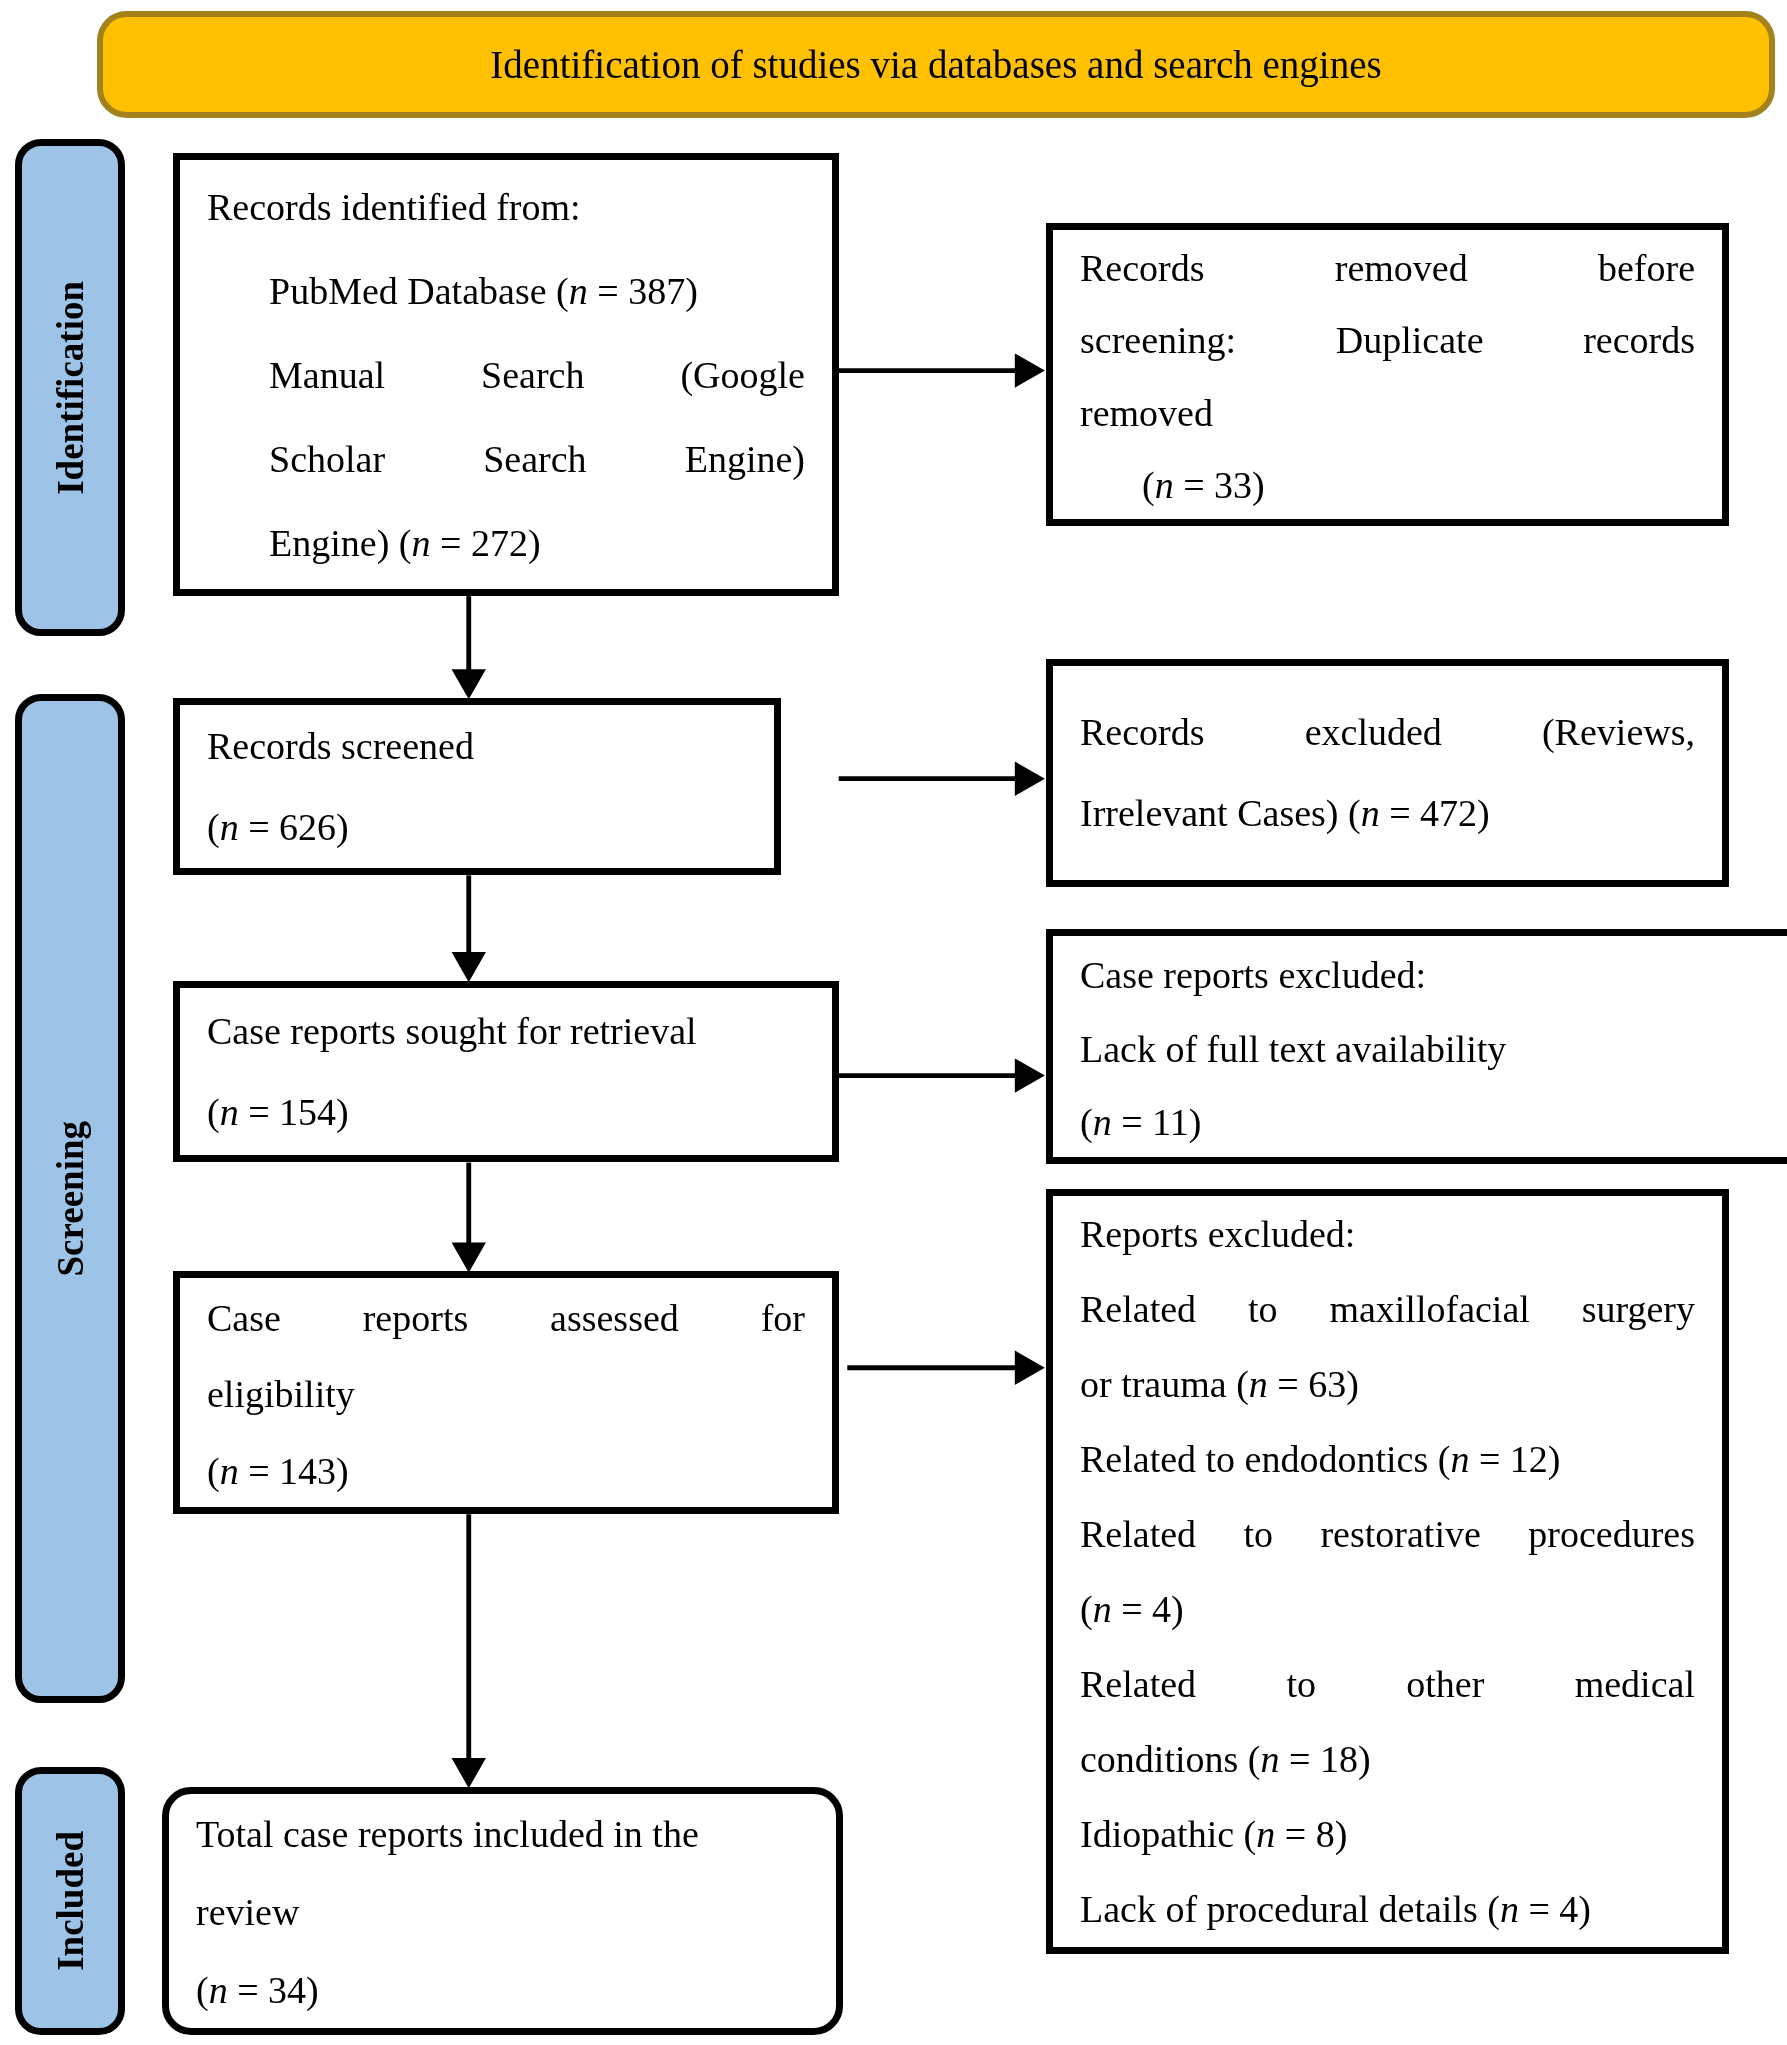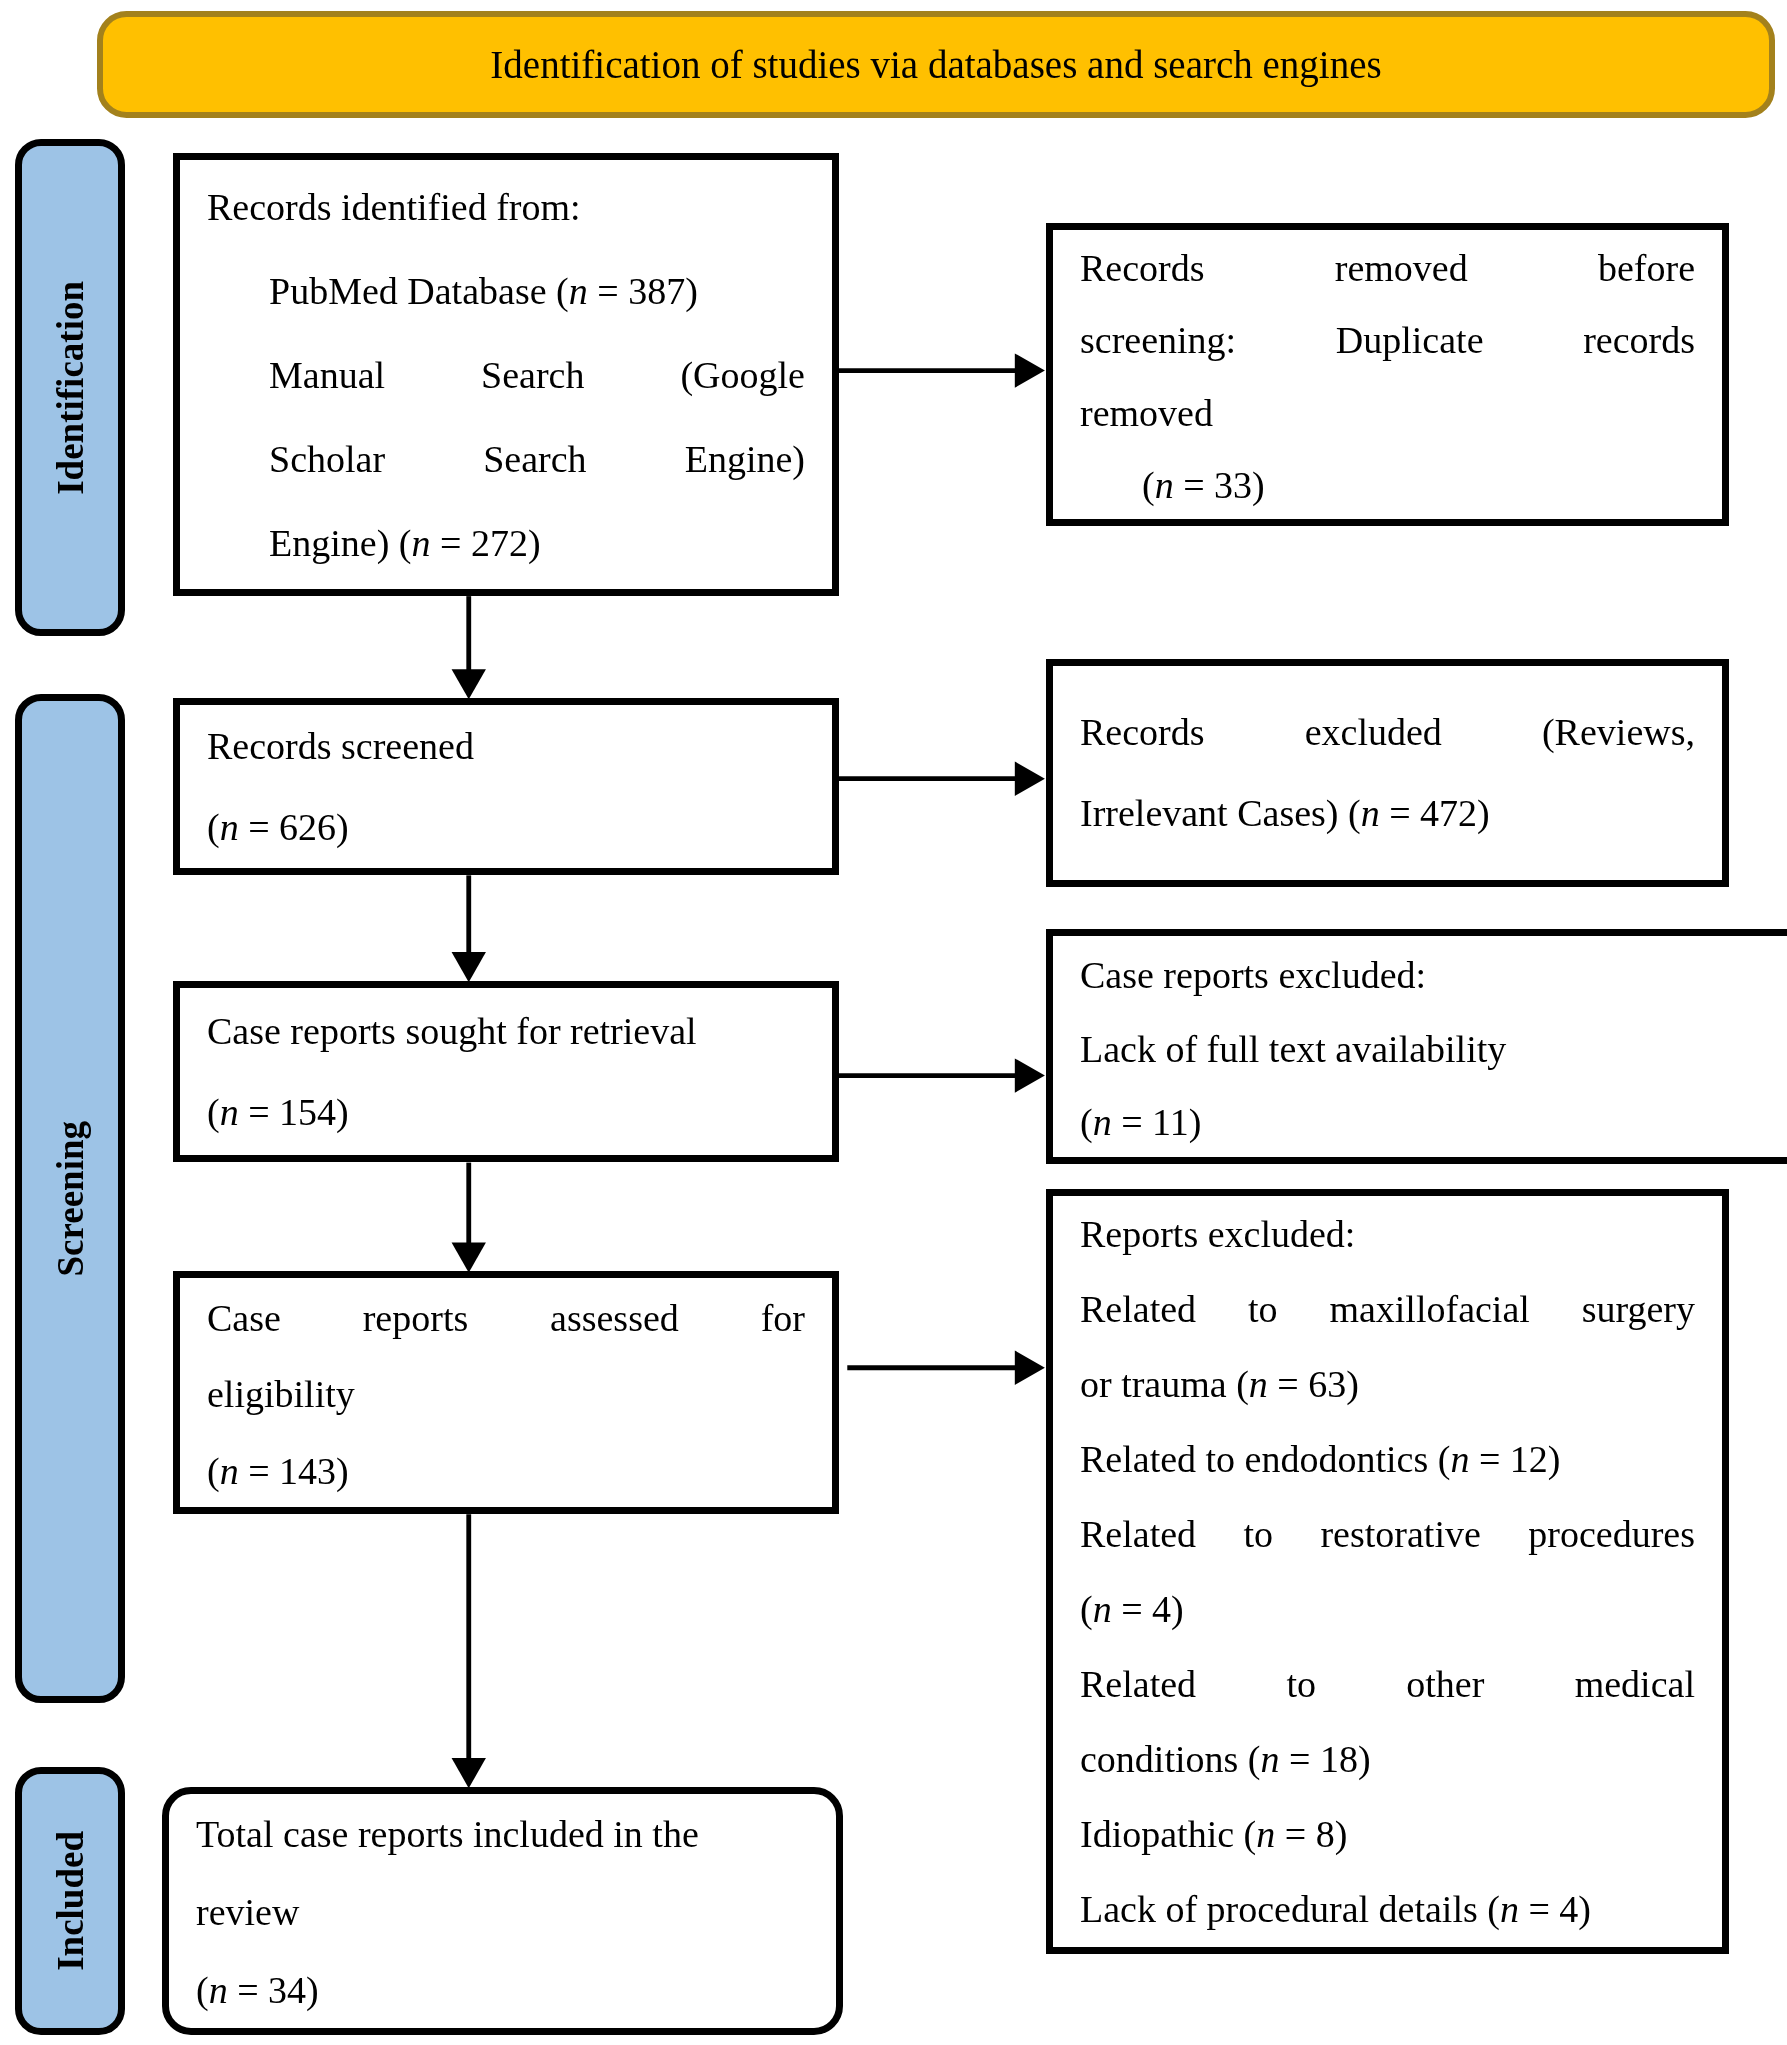--- a/index.html
+++ b/index.html
@@ -72,21 +72,21 @@
       <span>Search</span>
       <span>(Google</span>
     </div>
     <div class="tline just ind">
       <span>Scholar</span>
       <span>Search</span>
       <span>Engine)</span>
     </div>
     <div class="tline ind">Engine) (<i>n</i> = 272)</div>
   </div>
-<div id="box-records-screened" class="abs box" style="left:173px;top:698px;width:666px;height:177px;">
+<div id="box-records-screened" class="abs box" style="left:173px;top:698px;width:608px;height:177px;">
     <div class="tline">Records screened</div>
     <div class="tline">(<i>n</i> = 626)</div>
   </div>
 <div id="box-casereports-sought" class="abs box" style="left:173px;top:981px;width:666px;height:181px;">
     <div class="tline">Case reports sought for retrieval</div>
     <div class="tline">(<i>n</i> = 154)</div>
   </div>
 <div id="box-casereports-assessed" class="abs box" style="left:173px;top:1271px;width:666px;height:243px;">
     <div class="tline just">
       <span>Case</span>

